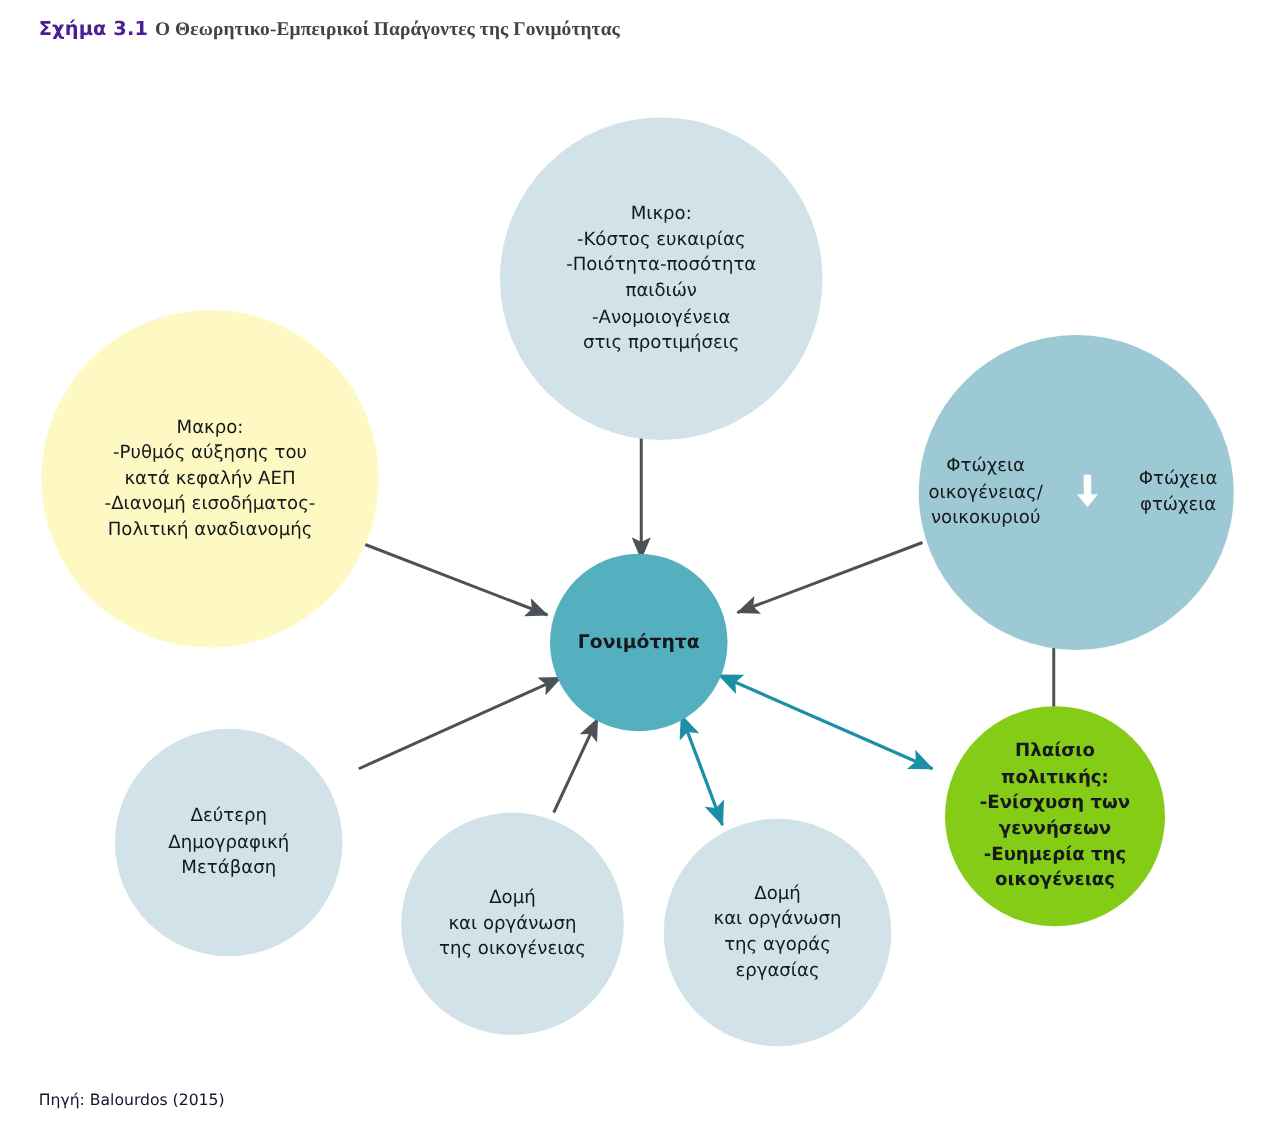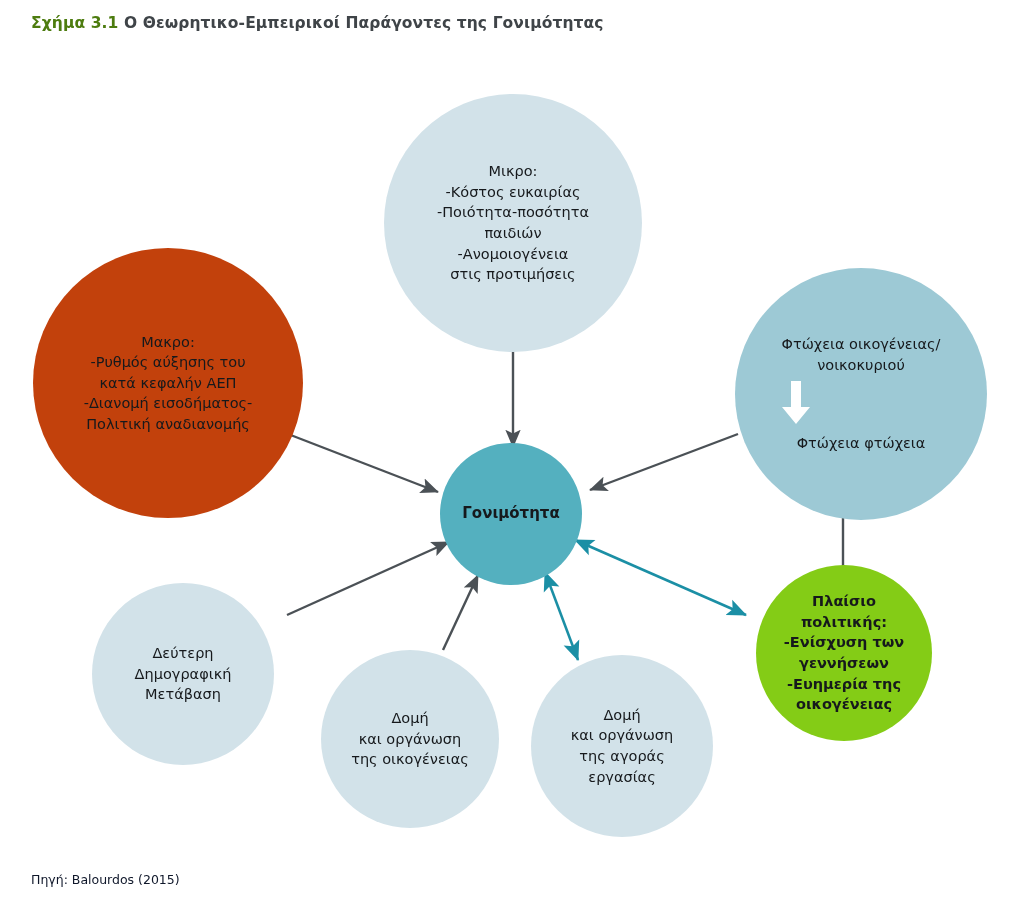--- a/index.html
+++ b/index.html
@@ -16,22 +16,22 @@
   }
   #figure-title {
     position: absolute;
     left: 31px;
     top: 14px;
     font-size: 15.5px;
     font-weight: bold;
     letter-spacing: 0.1px;
     white-space: nowrap;
   }
-  #figure-title .num { color: #4d7c0f; }
-  #figure-title .txt { color: #3f4448; }
+  #figure-title .num { color: #4c1d95; }
+  #figure-title .txt { color: #3f4448; font-family: Liberation Serif, serif; }
 
   #source-note {
     position: absolute;
     left: 31px;
     top: 872px;
     font-size: 12.5px;
     color: #0f172a;
     white-space: nowrap;
   }
 
@@ -66,23 +66,24 @@
     color: #16191c;
     white-space: pre-line;
     padding: 0 6px;
   }
   .node.bold .label { font-weight: bold; }
   .node.center .label { font-weight: bold; font-size: 15px; }
 
   
   .node-stack {
     display: flex;
-    flex-direction: column;
+    flex-direction: row;
+    align-items: center;
     justify-content: center;
-    gap: 2px;
+    gap: 16px;
   }
   .white-arrow {
     width: 40px;
     height: 44px;
     margin: 4px 0 6px 0;
   }
 </style>
 </head>
 <body>
 
@@ -119,30 +120,30 @@
 
     <line x1="443" y1="650" x2="478" y2="575" stroke="#4b5156" stroke-width="2.4" marker-end="url(#gray-head)"></line>
 
     <line x1="843" y1="570" x2="843" y2="500" stroke="#4b5156" stroke-width="2.4" marker-end="url(#gray-head)"></line>
 
     <line x1="575" y1="540" x2="746" y2="615" stroke="#1b8fa5" stroke-width="2.6" marker-end="url(#teal-head)" marker-start="url(#teal-head-start)"></line>
 
     <line x1="545" y1="572" x2="578" y2="660" stroke="#1b8fa5" stroke-width="2.6" marker-end="url(#teal-head)" marker-start="url(#teal-head-start)"></line>
   </svg>
 
-  <div class="node" id="node-micro" style="left:384px; top:94px; width:258px; height:258px; background:#d2e2e9;">
+  <div class="node" id="node-micro" style="left:400px; top:94px; width:258px; height:258px; background:#d2e2e9;">
     <div class="label">Μικρο:
 -Κόστος ευκαιρίας
 -Ποιότητα-ποσότητα
 παιδιών
 -Ανομοιογένεια
 στις προτιμήσεις</div>
   </div>
 
-  <div class="node" id="node-macro" style="left:33px; top:248px; width:270px; height:270px; background:#c2410c;">
+  <div class="node" id="node-macro" style="left:33px; top:248px; width:270px; height:270px; background:#fef9c3;">
     <div class="label">Μακρο:
 -Ρυθμός αύξησης του
 κατά κεφαλήν ΑΕΠ
 -Διανομή εισοδήματος-
 Πολιτική αναδιανομής</div>
   </div>
 
   <div class="node" id="node-poverty" style="left:735px; top:268px; width:252px; height:252px; background:#9dc9d5;">
     <div class="node-stack">
       <div class="label">Φτώχεια οικογένειας/

